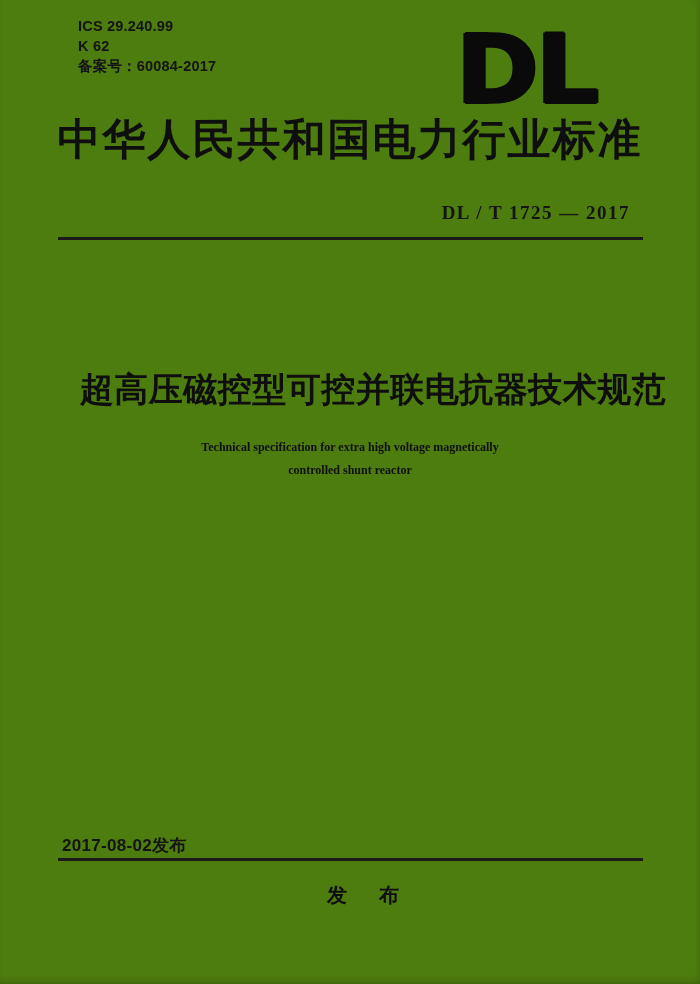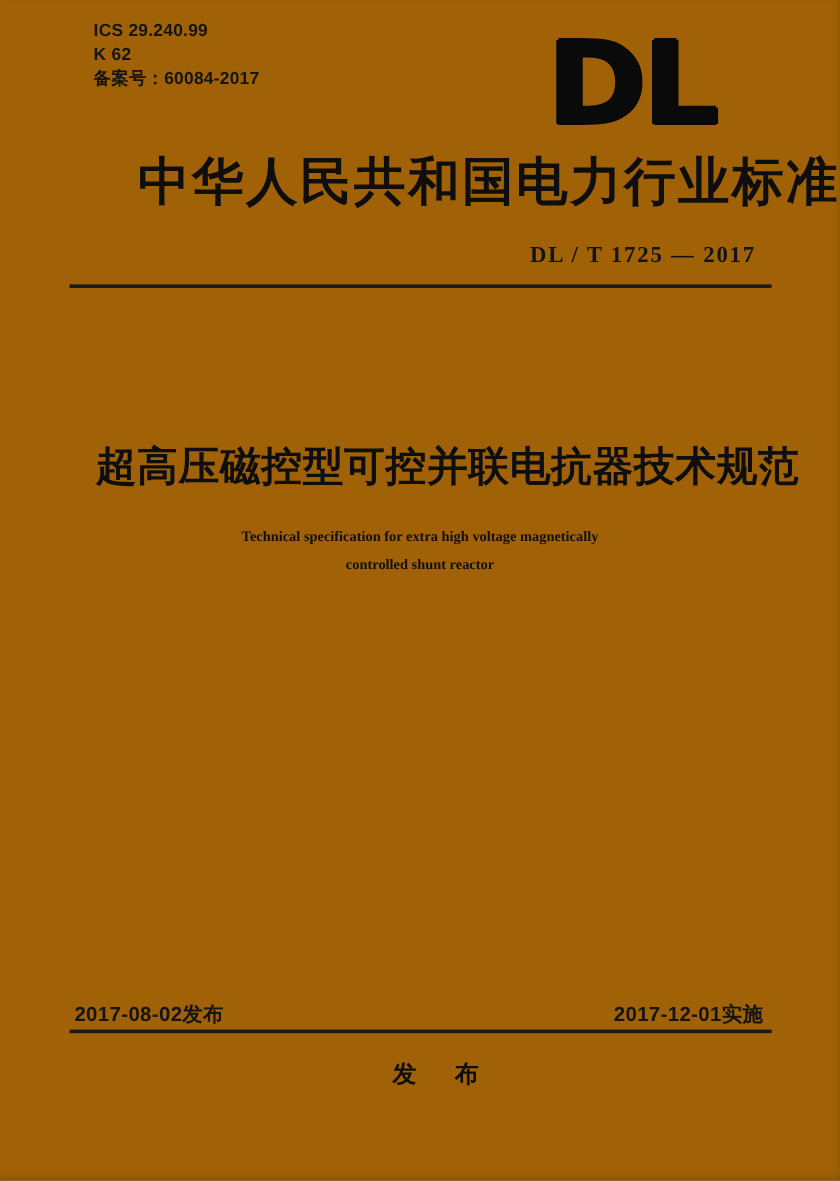--- a/index.html
+++ b/index.html
@@ -6,21 +6,21 @@
     margin: 0;
     padding: 0;
     background: #9c9c9c;
     font-family: "Liberation Sans", sans-serif;
   }
   .page {
     position: relative;
     width: 700px;
     height: 984px;
     margin: 0 auto;
-    background: #a16207;
+    background: #4d7c0f;
     color: #141414;
     overflow: hidden;
     box-shadow: inset 0 -6px 10px -6px rgba(0,0,0,0.25), inset -4px 0 8px -6px rgba(0,0,0,0.18);
   }
 
   
   .meta-block {
     position: absolute;
     left: 78px;
     top: 16px;
@@ -44,24 +44,24 @@
     color: #0a0a0a;
     
     text-shadow: 1.6px 0 0 #0a0a0a, -1.6px 0 0 #0a0a0a, 0 1px 0 #0a0a0a, 0 -1px 0 #0a0a0a;
     transform: scaleX(1.04);
     transform-origin: left top;
   }
 
   
   .standard-type {
     position: absolute;
-    top: 129px;
+    top: 116px;
     left: 0;
     width: 100%;
-    text-align: right;
+    text-align: center;
     font-family: "Liberation Serif", serif;
     font-weight: bold;
     font-size: 43px;
     line-height: 48px;
     letter-spacing: 2px;
     white-space: nowrap;
     color: #0e0e0e;
   }
 
   
@@ -175,21 +175,20 @@
 
   <div class="title-cn">超高压磁控型可控并联电抗器技术规范</div>
 
   <div class="title-en">
     <div>Technical specification for extra high voltage magnetically</div>
     <div>controlled shunt reactor</div>
   </div>
 
   <div class="date-row">
     <span>2017-08-02发布</span>
-    <span>2017-12-01实施</span>
   </div>
 
   <div class="rule rule-bottom"></div>
 
   <div class="publisher-row">
     <span class="publish-label">发　布</span>
   </div>
 
 </div>
 

